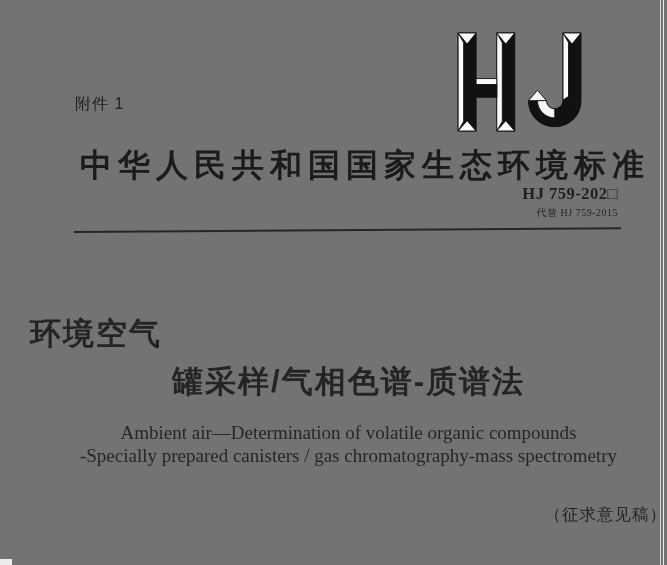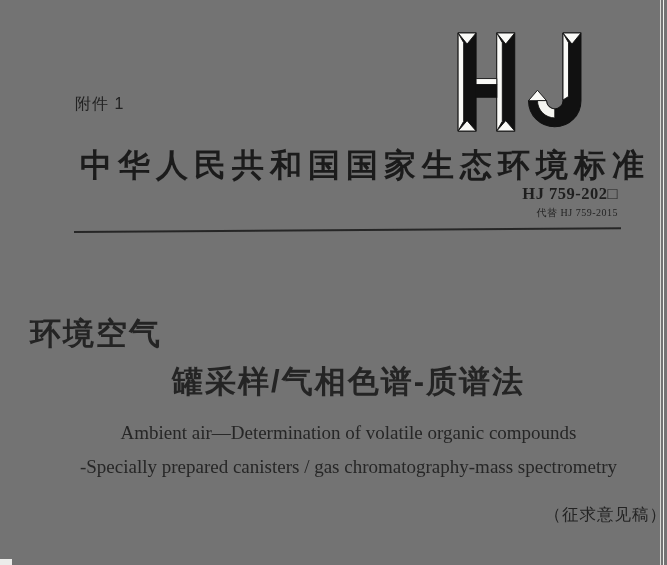--- a/index.html
+++ b/index.html
@@ -101,21 +101,21 @@
     position: absolute;
     left: 0;
     width: 100%;
     text-align: center;
     font-family: "Liberation Serif", serif;
     font-size: 19px;
     color: #262626;
     line-height: 1;
   }
   .en-title.line1 { top: 423px; font-family: Liberation Serif, serif; }
-  .en-title.line2 { top: 457px; text-align: center; }
+  .en-title.line2 { top: 446px; text-align: center; }
   .draft-note {
     position: absolute;
     left: 0;
     top: 504px;
     width: 100%;
     text-align: right;
     font-size: 16.5px;
     letter-spacing: 1px;
     color: #232323;
   }

